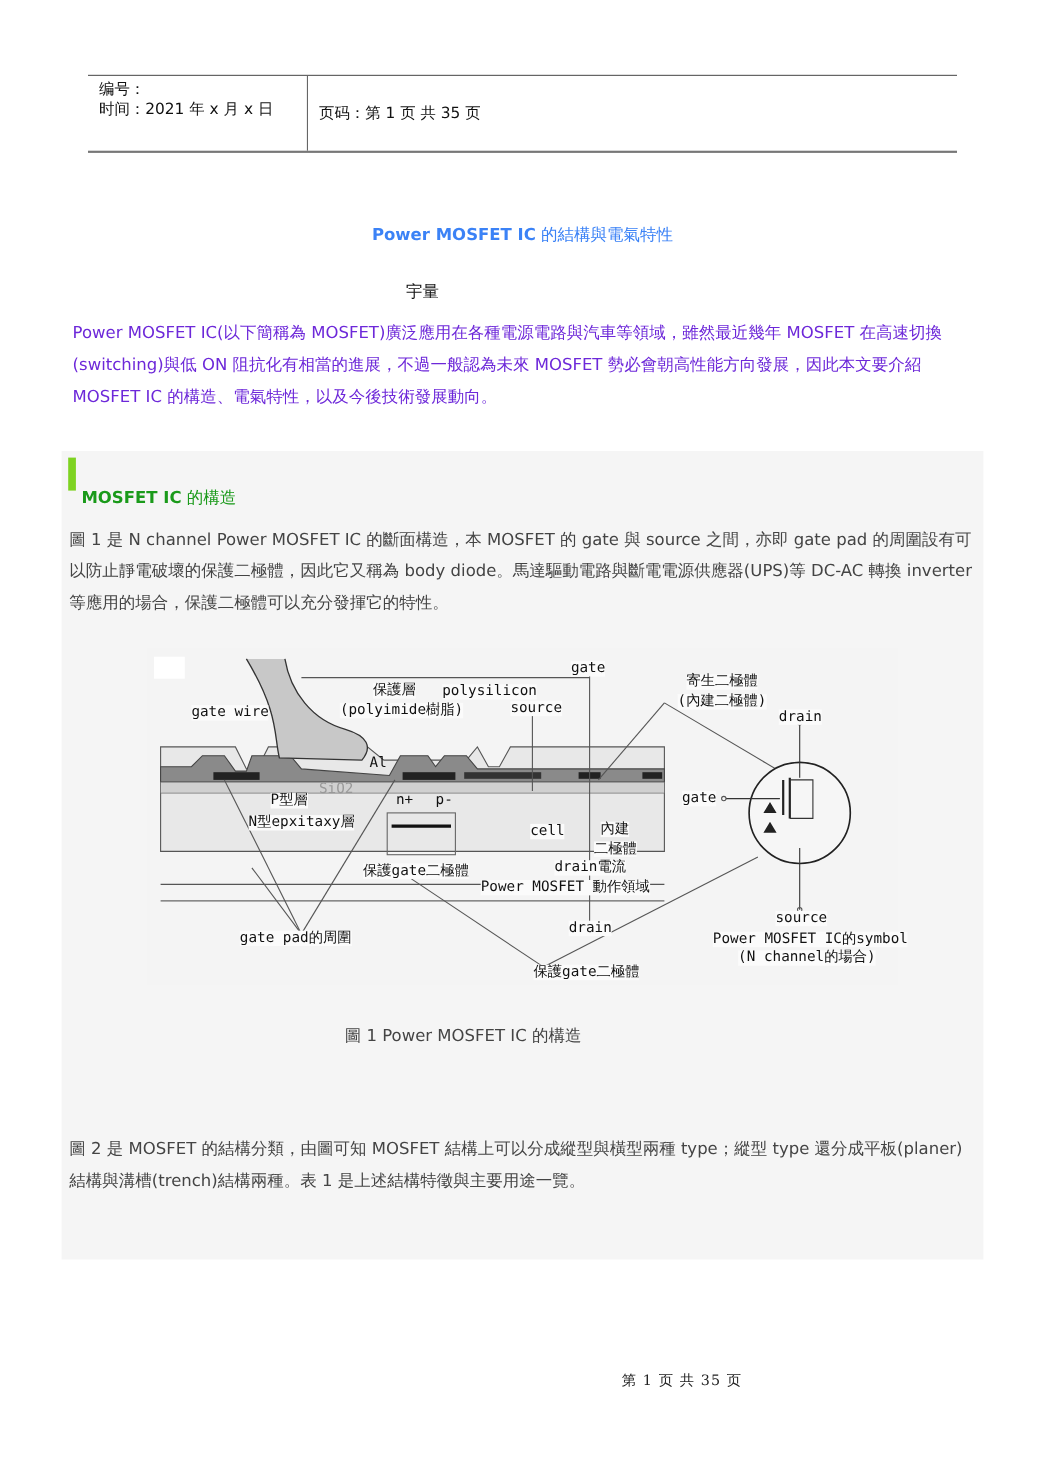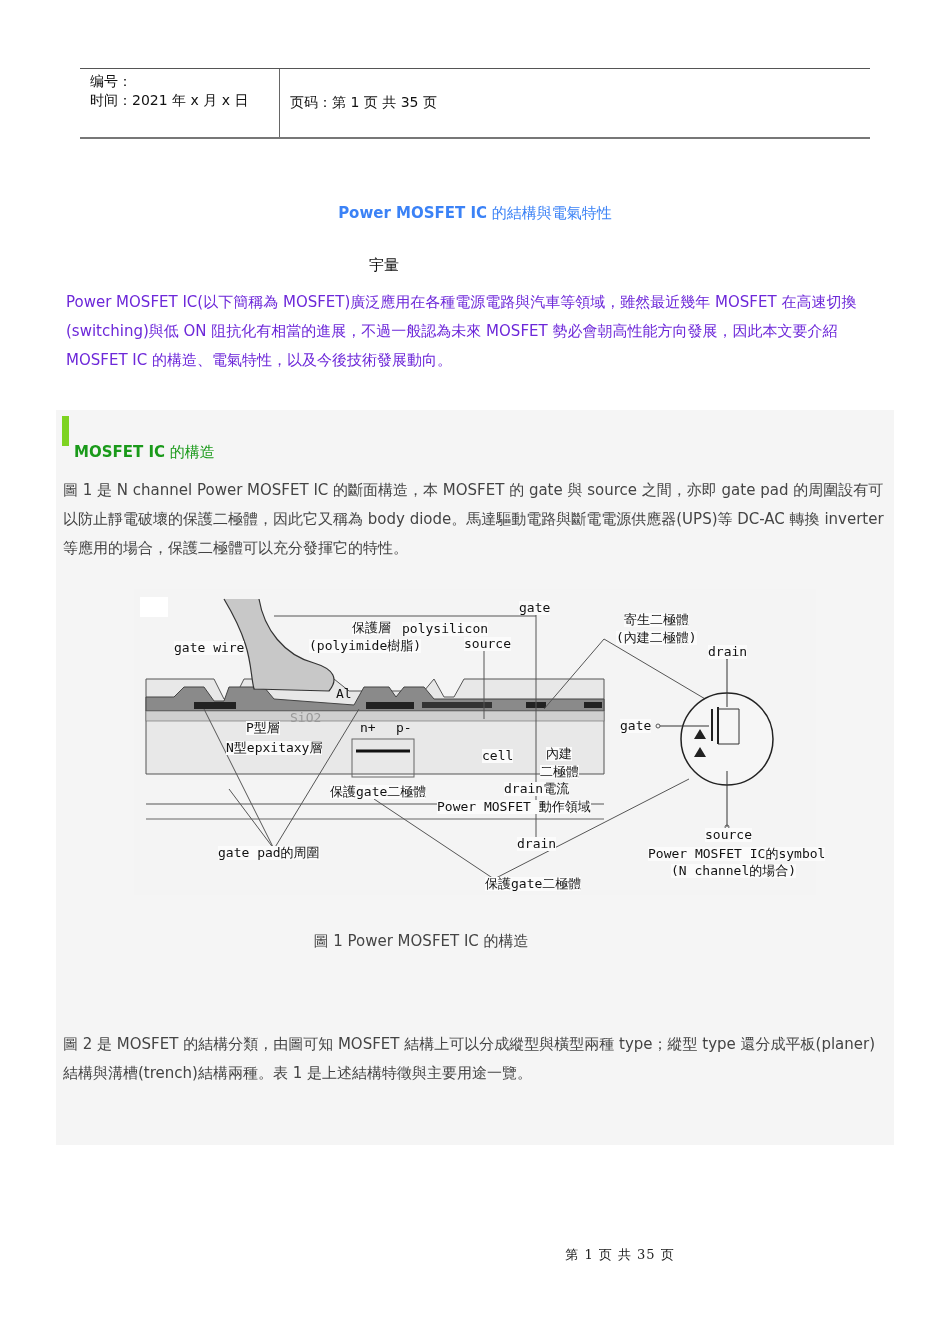--- a/index.html
+++ b/index.html
@@ -86,21 +86,21 @@
     <line x1="526" y1="137" x2="575" y2="137" stroke="#333"></line>
     <line x1="578" y1="120" x2="578" y2="152" stroke="#222" stroke-width="2"></line>
     <line x1="584" y1="118" x2="584" y2="155" stroke="#222" stroke-width="2"></line>
     <polyline points="584,120 605,120 605,155 584,155" fill="none" stroke="#333"></polyline>
     <path d="M566 140 L572 150 L560 150 Z M566 158 L572 168 L560 168 Z" fill="#222"></path>
     <circle cx="593" cy="68" r="2" fill="none" stroke="#555"></circle>
     <circle cx="593" cy="238" r="2" fill="none" stroke="#555"></circle>
     <circle cx="524" cy="137" r="2" fill="none" stroke="#555"></circle>
   </svg>
   <span class="lbl" style="left:40px;top:52px;">gate wire</span>
-  <span class="lbl" style="left:218px;top:32px;">保護層</span>
+  <span class="lbl" style="left:205px;top:32px;">保護層</span>
   <span class="lbl" style="left:175px;top:50px;">(polyimide樹脂)</span>
   <span class="lbl" style="left:268px;top:33px;">polysilicon</span>
   <span class="lbl" style="left:330px;top:48px;">source</span>
   <span class="lbl" style="left:385px;top:12px;">gate</span>
   <span class="lbl" style="left:490px;top:24px;">寄生二極體</span>
   <span class="lbl" style="left:482px;top:42px;">(內建二極體)</span>
   <span class="lbl" style="left:574px;top:56px;">drain</span>
   <span class="lbl" style="left:486px;top:130px;">gate</span>
   <span class="lbl" style="left:202px;top:98px;background:none;">Al</span>
   <span class="lbl" style="left:156px;top:122px;background:none;color:#999;">SiO2</span>

